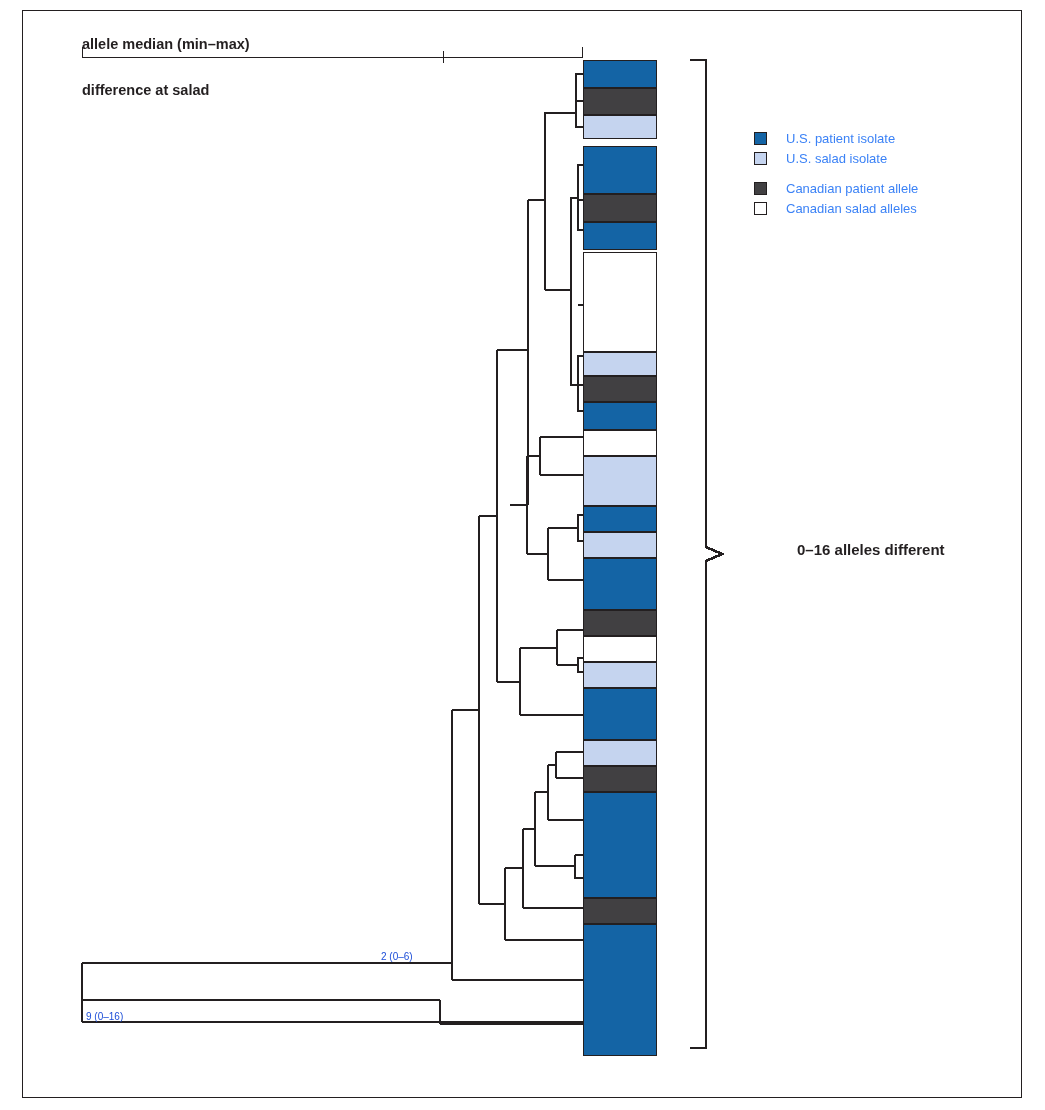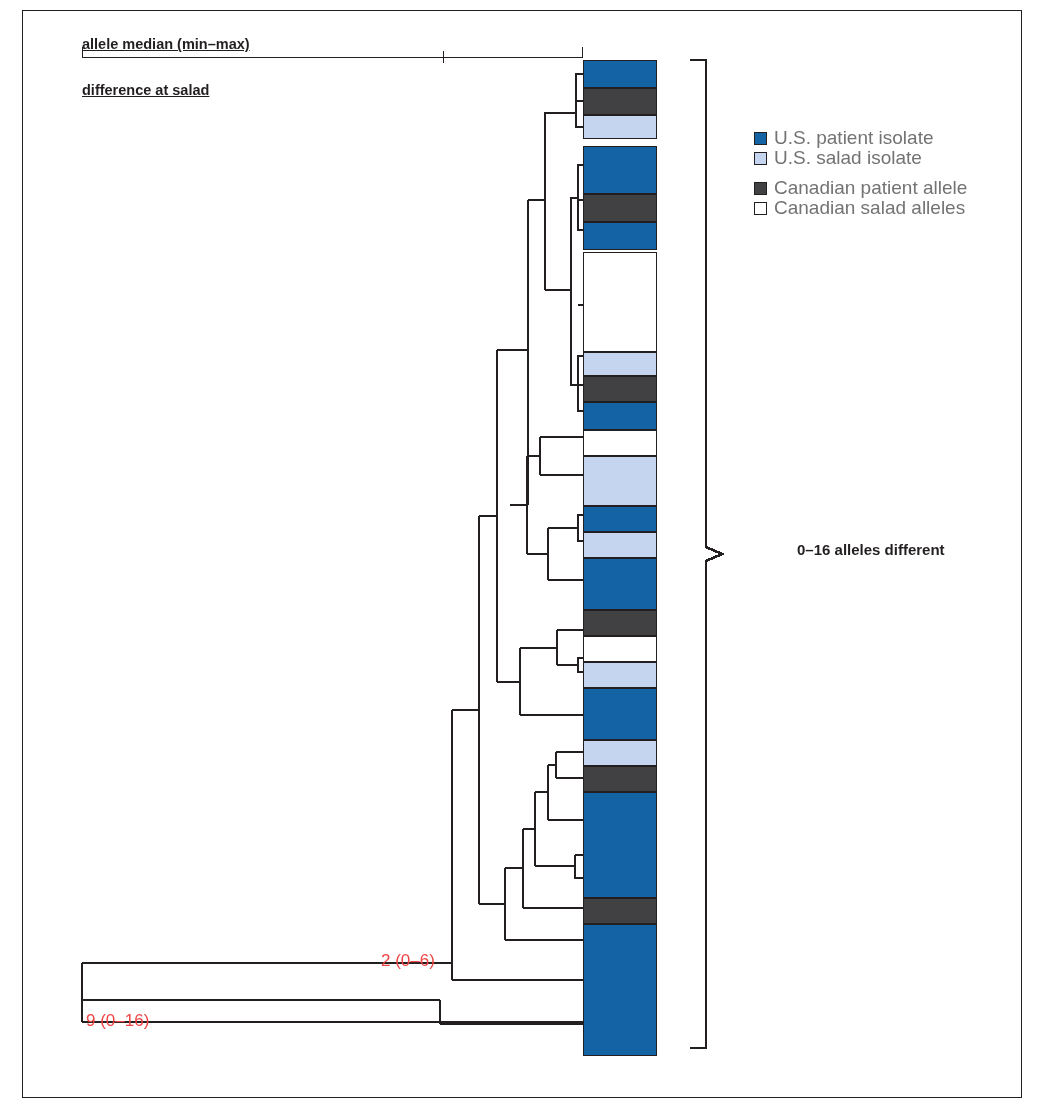--- a/index.html
+++ b/index.html
@@ -27,21 +27,20 @@
     box-sizing: border-box;
   }
   .label {
     position: absolute;
     font-family: "Liberation Sans", sans-serif;
     color: #231f20;
     white-space: nowrap;
   }
   .label-bold {
     font-weight: bold;
-    text-decoration: underline;
   }
   
   .axis-line {
     position: absolute;
     background: #231f20;
   }
   svg.tree {
     position: absolute;
     left: 0;
     top: 0;
@@ -63,23 +62,24 @@
   }
   .legend-swatch {
     width: 13px;
     height: 13px;
     border: 1px solid #231f20;
     box-sizing: border-box;
     margin-right: 7px;
     flex: 0 0 auto;
   }
   .legend-text {
-    font-size: 19px;
-    color: #737373;
+    font-size: 13px;
+    color: #3b82f6;
     white-space: nowrap;
+    margin-left: 12px;
   }
   .legend-gap {
     height: 10px;
   }
   .strip {
     position: absolute;
     left: 583px;
     width: 74px;
     box-sizing: border-box;
     border: 1px solid #231f20;
@@ -88,22 +88,22 @@
     position: absolute;
     left: 797px;
     top: 541px;
     font-size: 15px;
     font-weight: bold;
     color: #231f20;
     text-align: right;
   }
   .node-label {
     position: absolute;
-    font-size: 17px;
-    color: #ef4444;
+    font-size: 10px;
+    color: #1d4ed8;
     white-space: nowrap;
   }
 </style>
 </head>
 <body>
 
 <div id="figure">
 
   <div class="frame"></div>
 

